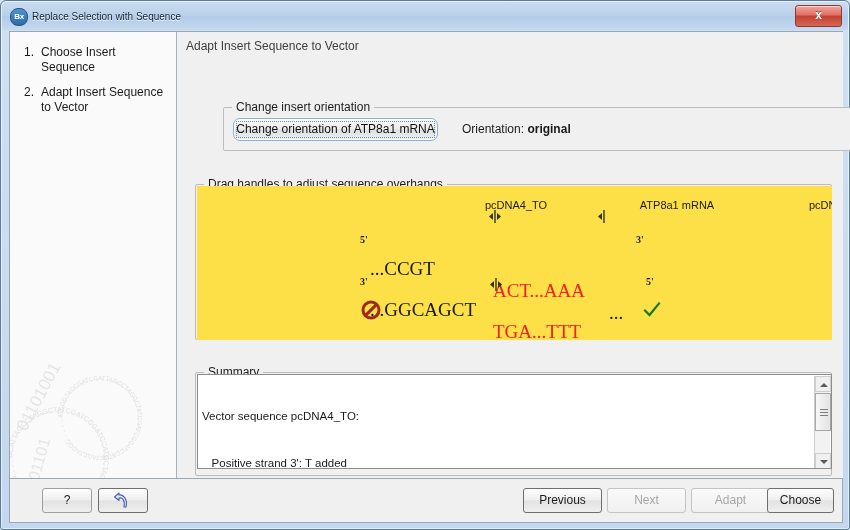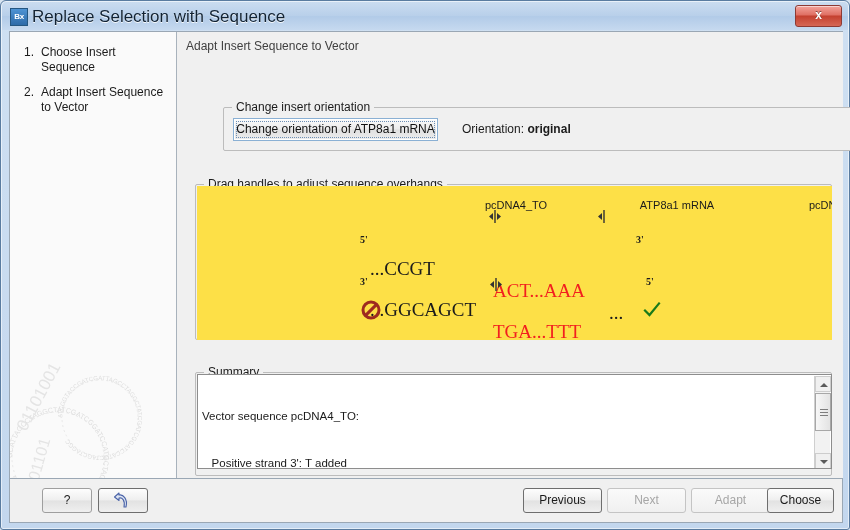--- a/index.html
+++ b/index.html
@@ -18,27 +18,27 @@
   }
   
   .titlebar{
     position:absolute;left:1px;top:1px;width:846px;height:28px;
     background:linear-gradient(to bottom,#cadcf0 0%,#b9d0ea 48%,#b2cbe8 52%,#c6d9ef 100%);
     border-radius:5px 5px 0 0;
   }
   .app-icon{
     position:absolute;left:8px;top:6px;width:16px;height:16px;
     background:linear-gradient(to bottom,#4e93d4,#2d6aa8);
-    border:1px solid #245681;border-radius:0;
+    border:1px solid #245681;border-radius:8px;
     color:#fff;font-size:8px;font-weight:bold;
     text-align:center;line-height:15px;letter-spacing:-.3px;
   }
   .title-text{
     position:absolute;left:30px;top:6px;height:17px;line-height:17px;
-    font-size:17px;color:#123;font-weight:normal;
+    font-size:10px;color:#123;font-weight:normal;
     text-shadow:0 1px 0 rgba(255,255,255,.85);
     white-space:nowrap;
   }
   .close-btn{
     position:absolute;right:6px;top:3px;width:45px;height:20px;
     border:1px solid #8d3a34;border-radius:3px;
     background:linear-gradient(to bottom,#f3a49c 0%,#df6f63 45%,#c4402f 50%,#d56756 100%);
     box-shadow:inset 0 1px 0 rgba(255,255,255,.55);
     color:#fff;font-size:12px;font-weight:bold;
     text-align:center;line-height:19px;
@@ -81,21 +81,21 @@
   .group>.legend{
     position:absolute;left:8px;top:-8px;padding:0 4px;background:#f0f0f0;
     font-size:12px;color:#1b1b1b;white-space:nowrap;
   }
   #orient-group{left:17px;top:75px;width:637px;height:44px;margin-left:28px;}
   #seq-group{left:17px;top:152px;width:637px;height:156px;}
   #summary-group{left:17px;top:340px;width:637px;height:104px;padding-left:42px;}
   .orient-btn{
     position:absolute;left:9px;top:10px;width:205px;height:23px;
     background:linear-gradient(to bottom,#fbfbfb 0%,#ececec 48%,#e0e0e0 52%,#ededed 100%);
-    border:1px solid #8ab0d4;border-radius:0;box-sizing:border-box;
+    border:1px solid #8ab0d4;border-radius:7px;box-sizing:border-box;
     font-size:12px;color:#111;text-align:center;line-height:21px;cursor:pointer;
     box-shadow:inset 0 0 0 1px #fff;
   }
   .orient-btn::after{
     content:"";position:absolute;left:2px;top:2px;right:2px;bottom:2px;
     border:1px dotted #6d8fb4;
   }
   .orient-status{
     position:absolute;left:238px;top:10px;height:23px;line-height:23px;
     font-size:12px;color:#1b1b1b;

